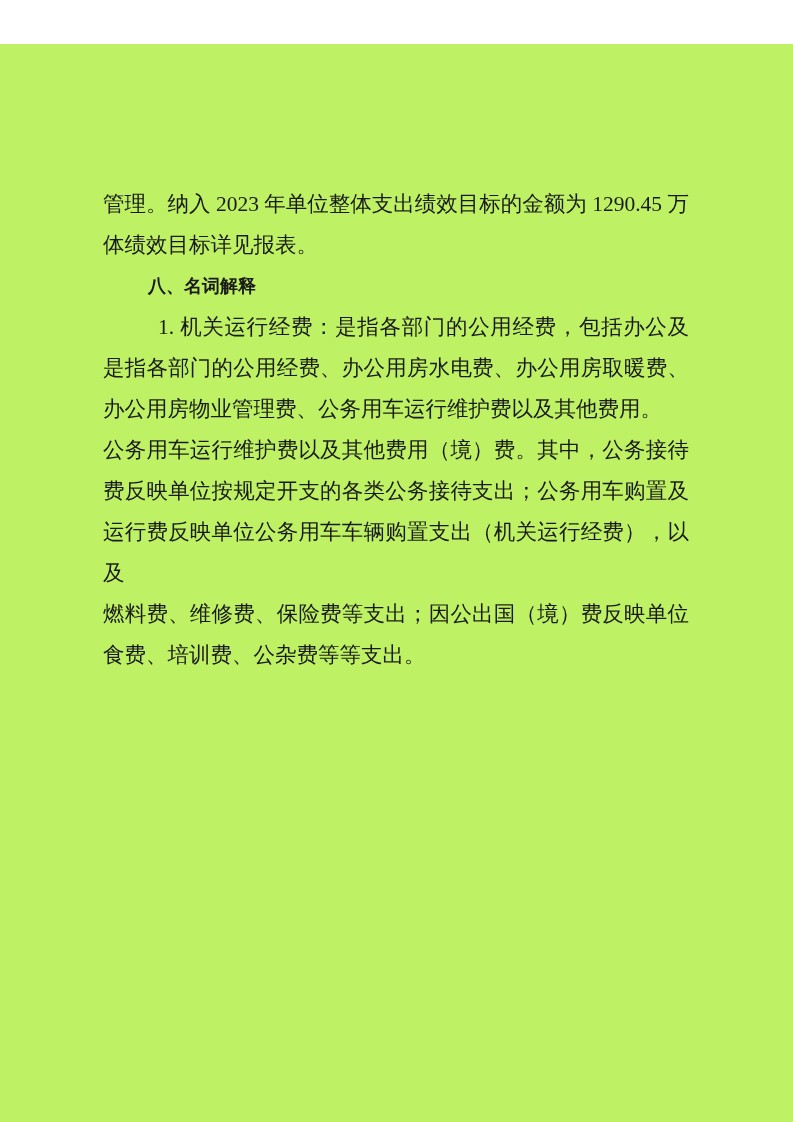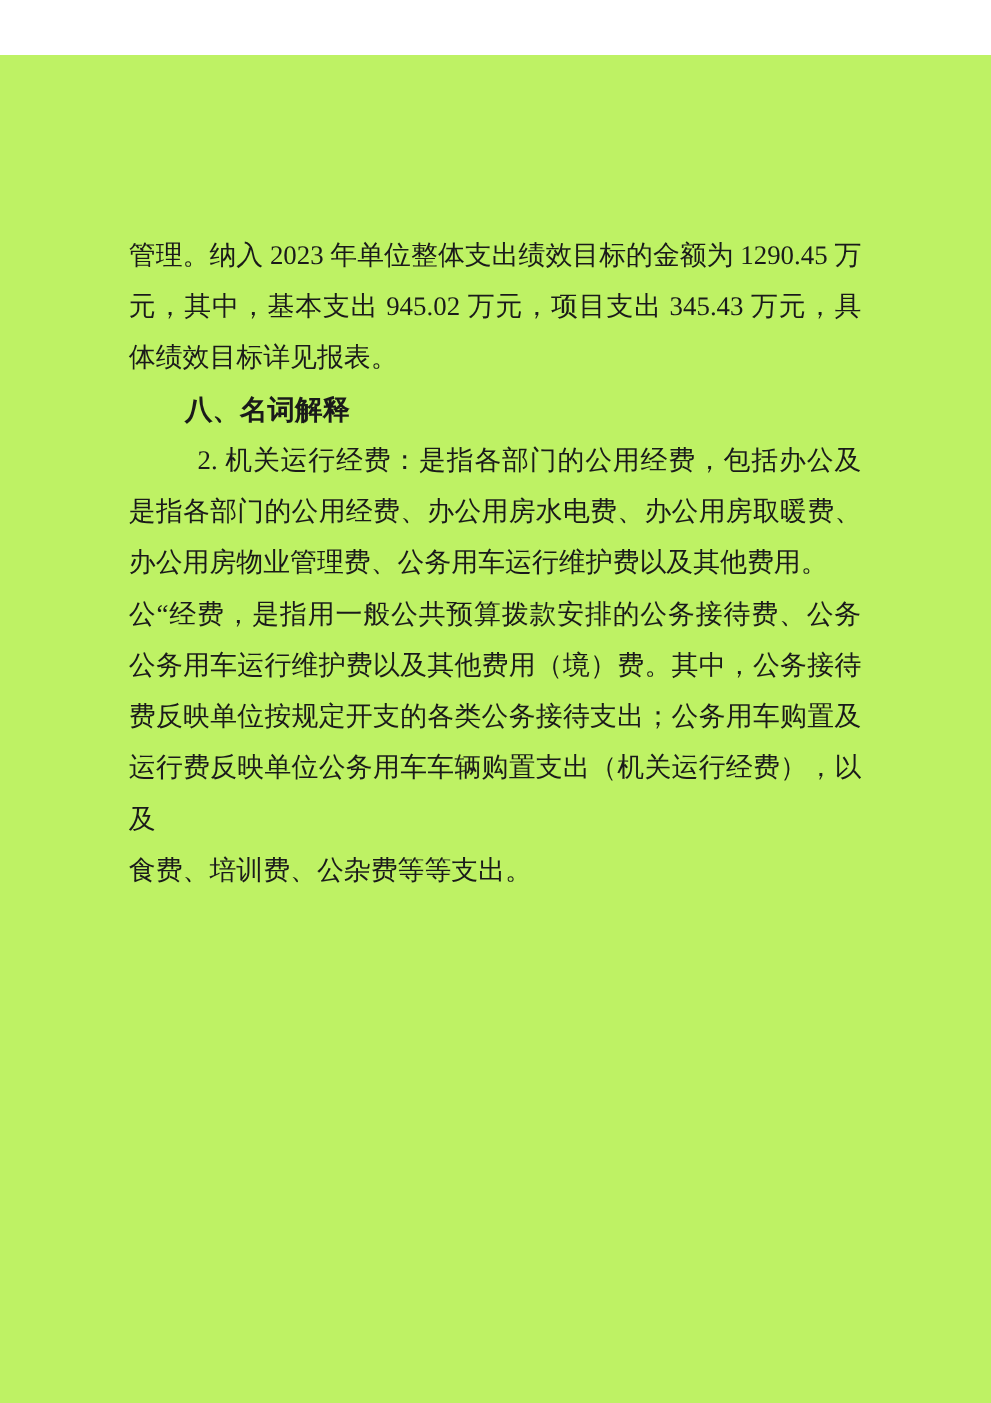--- a/index.html
+++ b/index.html
@@ -36,39 +36,38 @@
   }
   .indent-num {
     text-indent: 55px;
   }
   .heading {
     font-family: "Liberation Sans", "DejaVu Sans", sans-serif;
     font-weight: bold;
     text-indent: 45px;
     text-align: left;
     text-align-last: left;
-    font-size: 22px;
+    font-size: 18px;
   }
 </style>
 </head>
 <body>
 
 <div class="page">
   <div class="content">
 
     <div class="line">管理。纳入 2023 年单位整体支出绩效目标的金额为 1290.45 万</div>
-    <div class="line">元，其中，基本支出 945.02 万元，项目支出 345.43 万元，具</div>
     <div class="line line-last">体绩效目标详见报表。</div>
 
     <div class="line heading">八、名词解释</div>
 
-    <div class="line indent-num">2. 机关运行经费：是指各部门的公用经费，包括办公及</div>
+    <div class="line indent-num">1. 机关运行经费：是指各部门的公用经费，包括办公及</div>
     <div class="line">是指各部门的公用经费、办公用房水电费、办公用房取暖费、</div>
     <div class="line line-last">办公用房物业管理费、公务用车运行维护费以及其他费用。</div>
 
-    <div class="line">公“经费，是指用一般公共预算拨款安排的公务接待费、公务</div>
     <div class="line">公务用车运行维护费以及其他费用（境）费。其中，公务接待</div>
     <div class="line">费反映单位按规定开支的各类公务接待支出；公务用车购置及</div>
     <div class="line">运行费反映单位公务用车车辆购置支出（机关运行经费），以及</div>
+    <div class="line">燃料费、维修费、保险费等支出；因公出国（境）费反映单位</div>
     <div class="line line-last">食费、培训费、公杂费等等支出。</div>
 
   </div>
 </div>
 
 </body></html>

